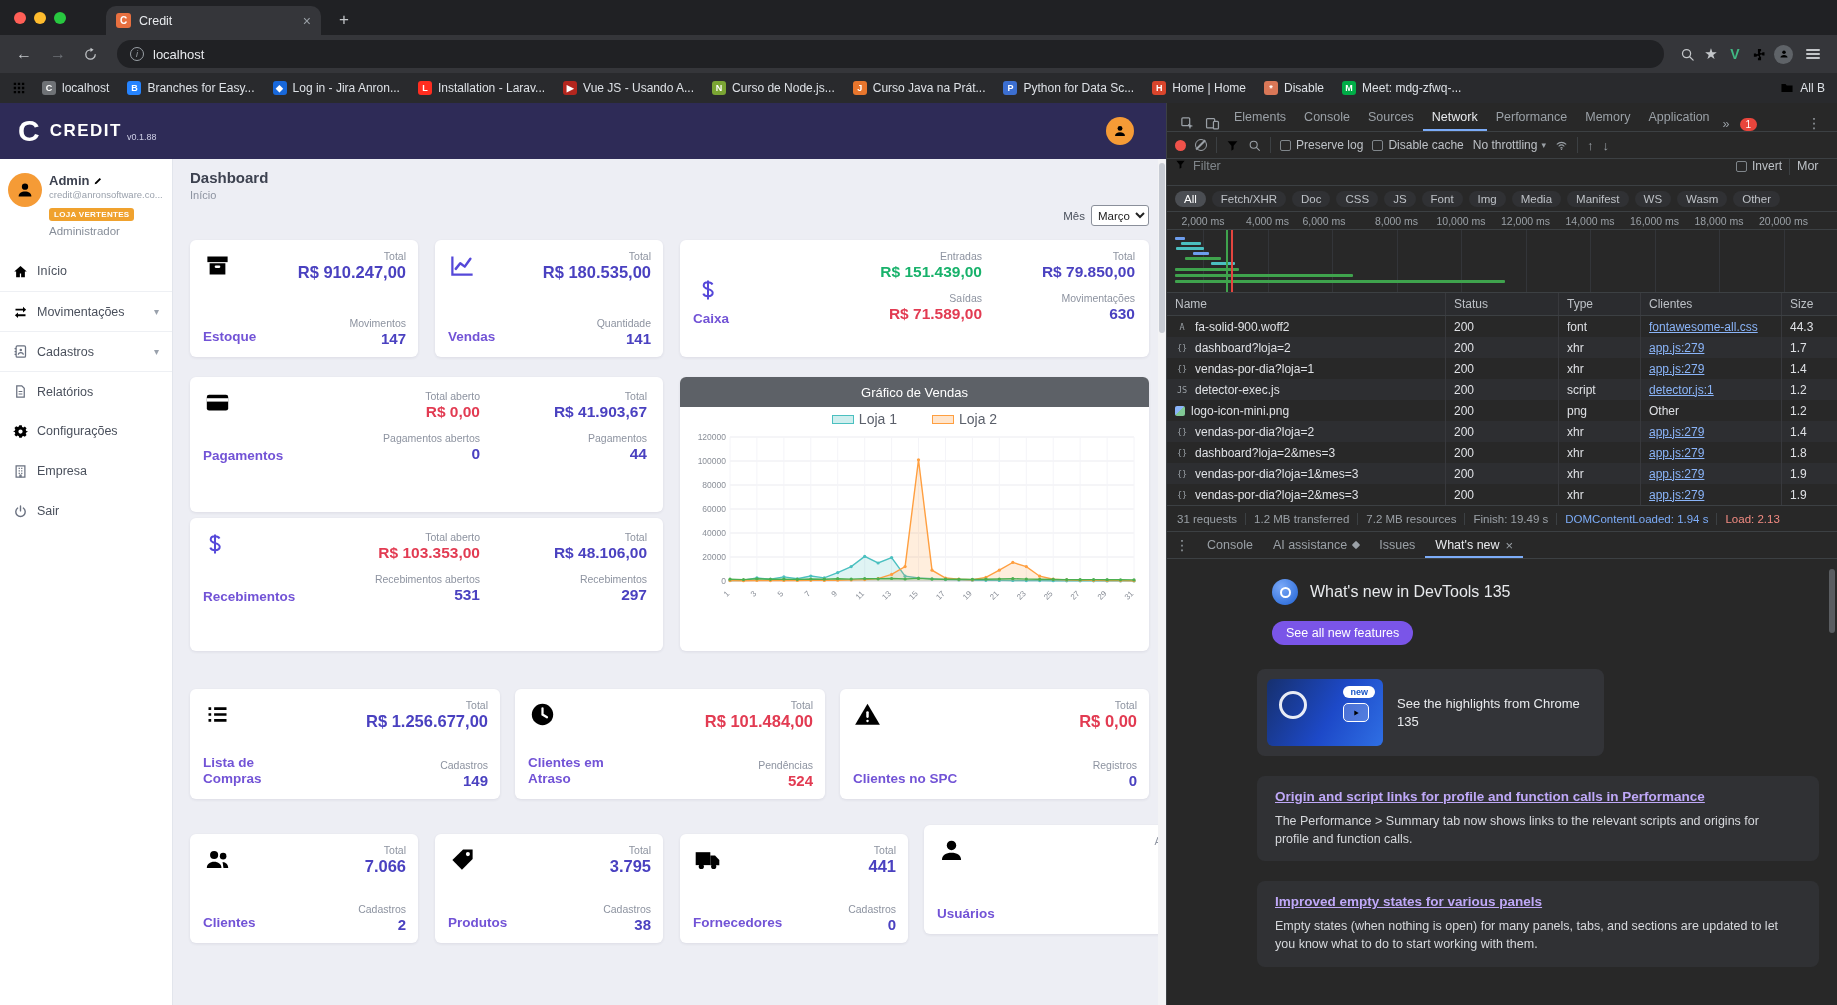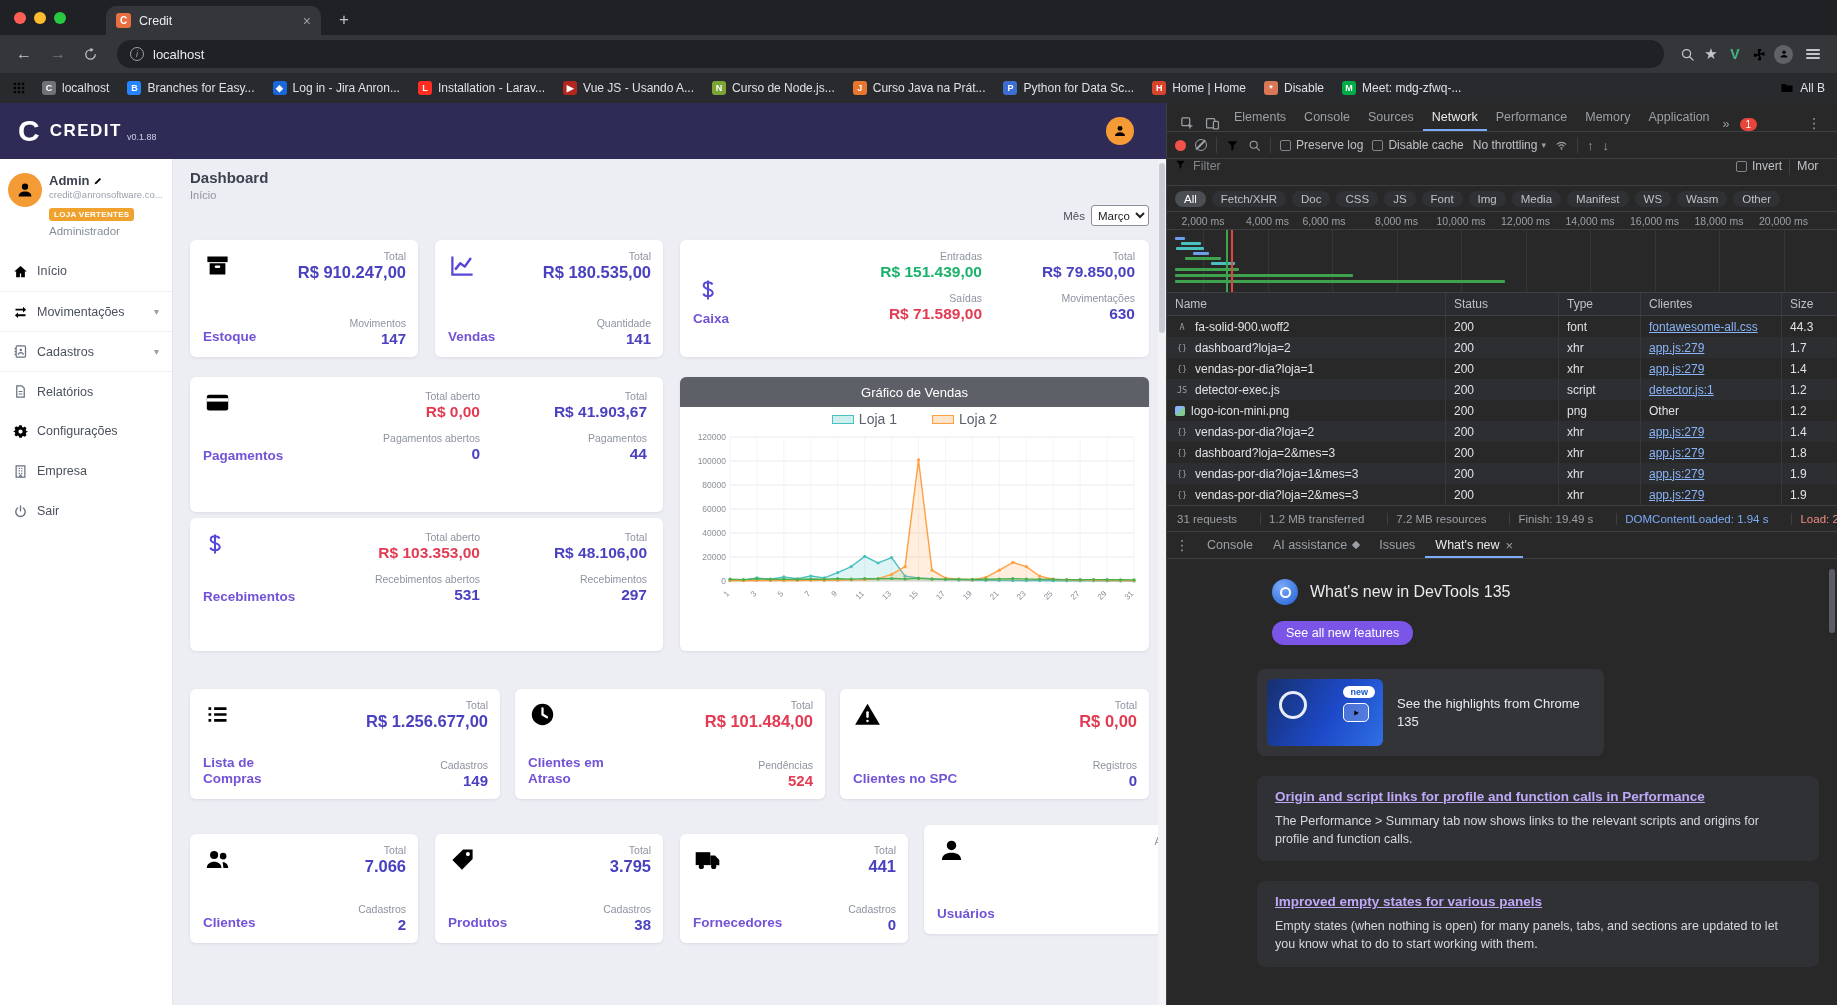--- a/index.html
+++ b/index.html
@@ -156,21 +156,21 @@
   .nrow{display:flex;height:21px;font-size:12px;color:#dfe1e5;cursor:pointer}
   .nrow.alt{background:#2d2e31}
   .nname{gap:6px}
   .ficon{min-width:14px;font-size:8.5px;color:#9aa0a6;font-family:"DejaVu Sans Mono",monospace;text-align:center}
   .f-img{width:10px;min-width:10px;height:10px;background:linear-gradient(135deg,#8ab4f8 0 50%,#81c995 50% 100%);border-radius:2px}
   .link{color:#8ab4f8;text-decoration:underline;cursor:pointer}
   .ntxt{overflow:hidden;text-overflow:ellipsis}
 
   .dt-summary{height:26px;display:flex;align-items:center;padding:0 10px;border-top:1px solid #3c4043;flex:none;font-size:11.5px;color:#9aa0a6;overflow:hidden}
   .sumi{white-space:nowrap}
-  .sumi + .sumi{margin-left:23px;padding-left:8px;border-left:1px solid #3c4043}
+  .sumi + .sumi{margin-left:8px;padding-left:8px;border-left:1px solid #3c4043}
 
   .dt-drawer{height:28px;display:flex;align-items:center;border-top:1px solid #3c4043;border-bottom:1px solid #3c4043;flex:none}
   .drawer-tabs{display:flex;height:100%}
   .drtab{display:flex;align-items:center;gap:6px;padding:0 10px;color:#9aa0a6;font-size:12.5px;cursor:pointer;white-space:nowrap}
   .drtab.sel{color:#e8eaed;box-shadow:inset 0 -2px 0 #7cacf8}
   .drx{color:#9aa0a6;font-size:13px}
   .spark{width:6px;height:6px;background:#9aa0a6;transform:rotate(45deg);border-radius:1px}
 
   .dt-wn{flex:1;position:relative;padding:20px 20px 0 90px;overflow:hidden}
   .wn-head{display:flex;align-items:center;gap:12px;margin-left:15px}

